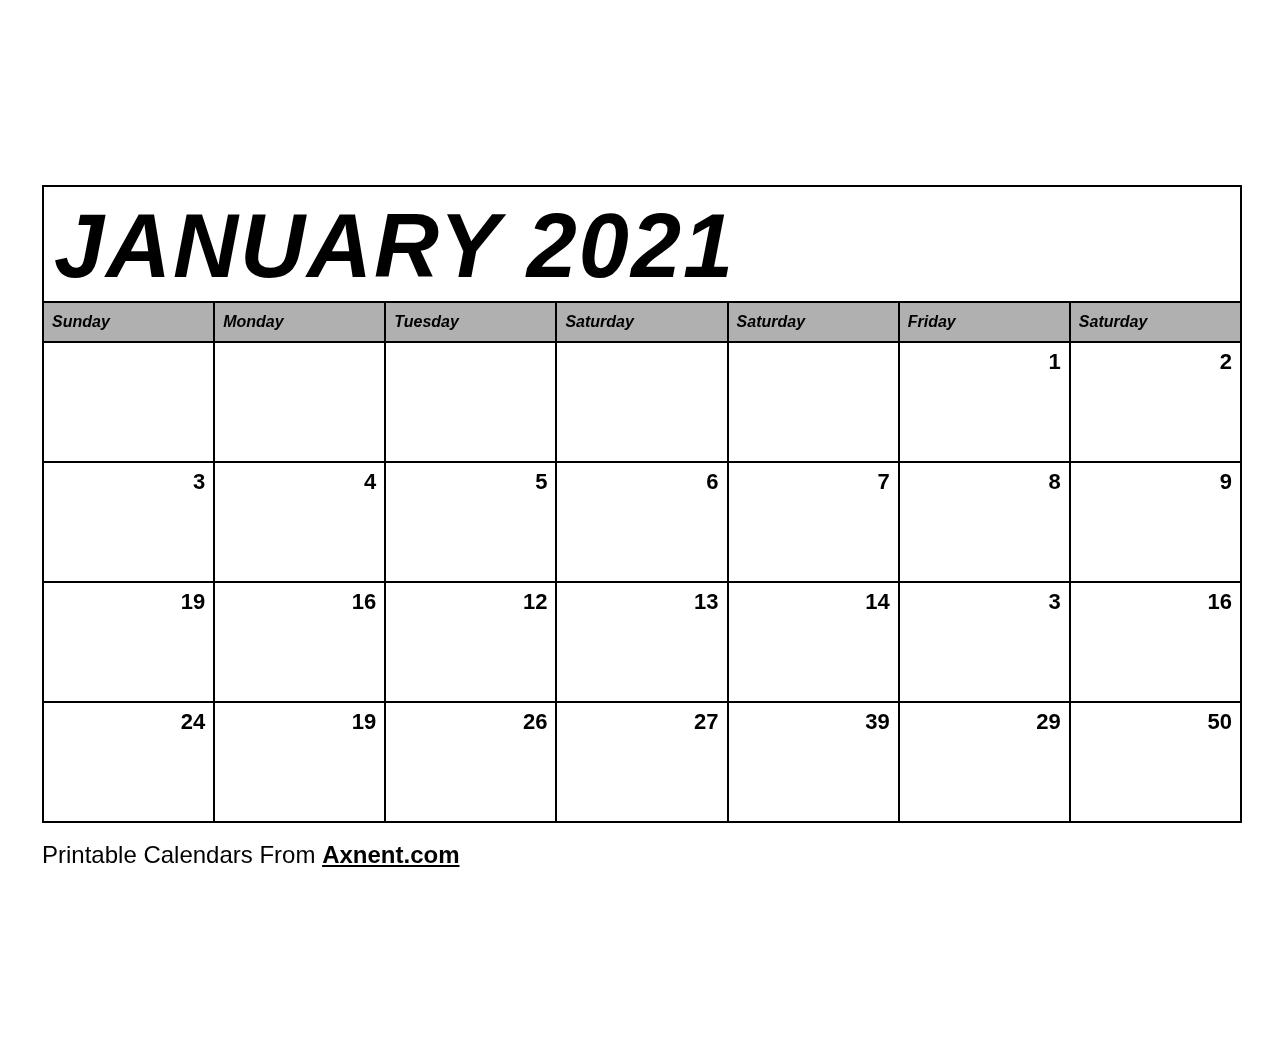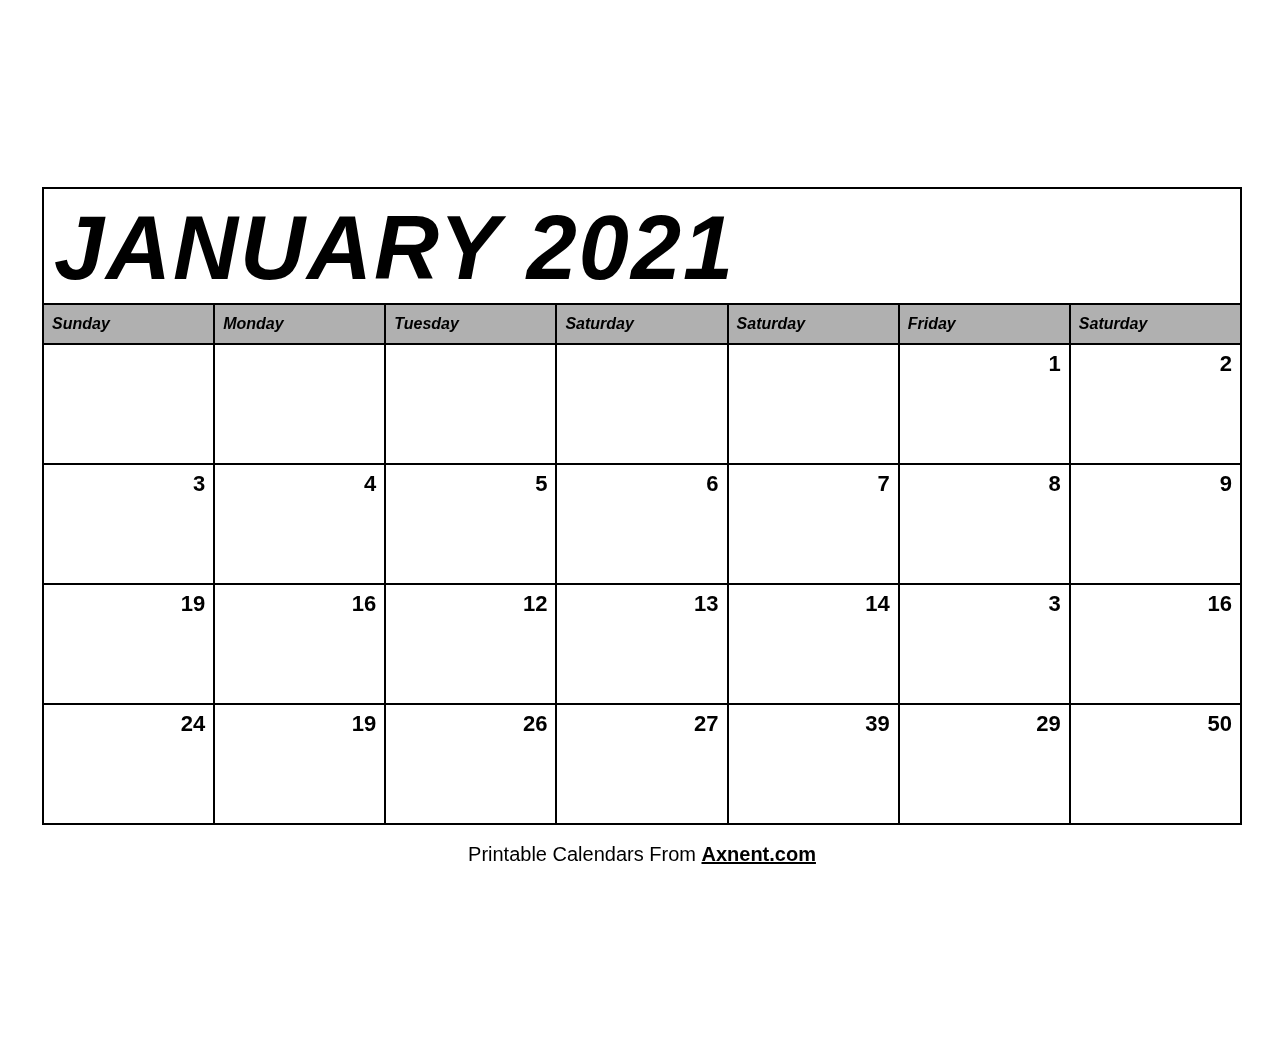--- a/index.html
+++ b/index.html
@@ -62,23 +62,22 @@
       font-size: 22px;
       font-weight: bold;
       color: #000;
     }
 
     .calendar-table tbody tr td.empty {
       background: #fff;
     }
 
     .footer {
-      text-align: center;
       padding: 18px 0 5px 0;
-      font-size: 20px;
+      font-size: 24px;
       color: #000;
     }
 
     .footer a {
       font-weight: bold;
       text-decoration: underline;
       color: #000;
     }
   </style>
 </head>

